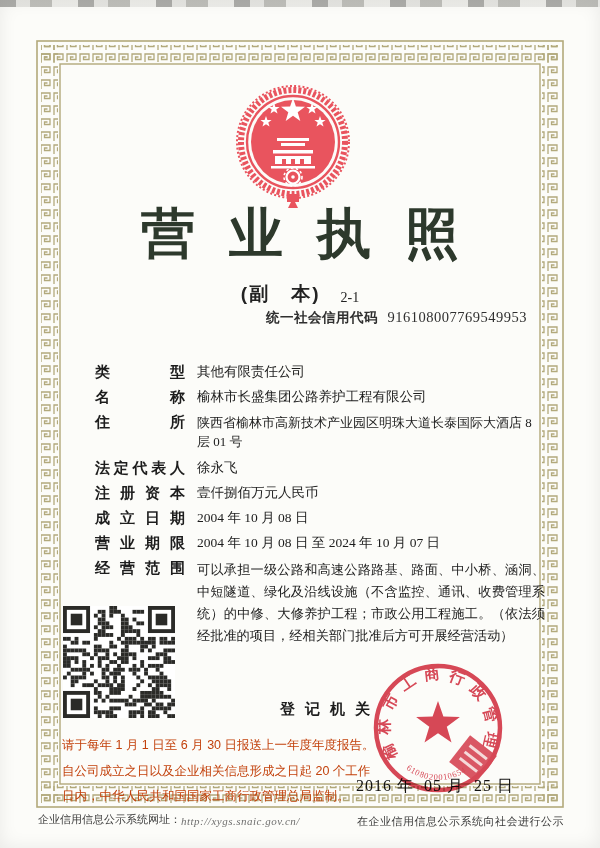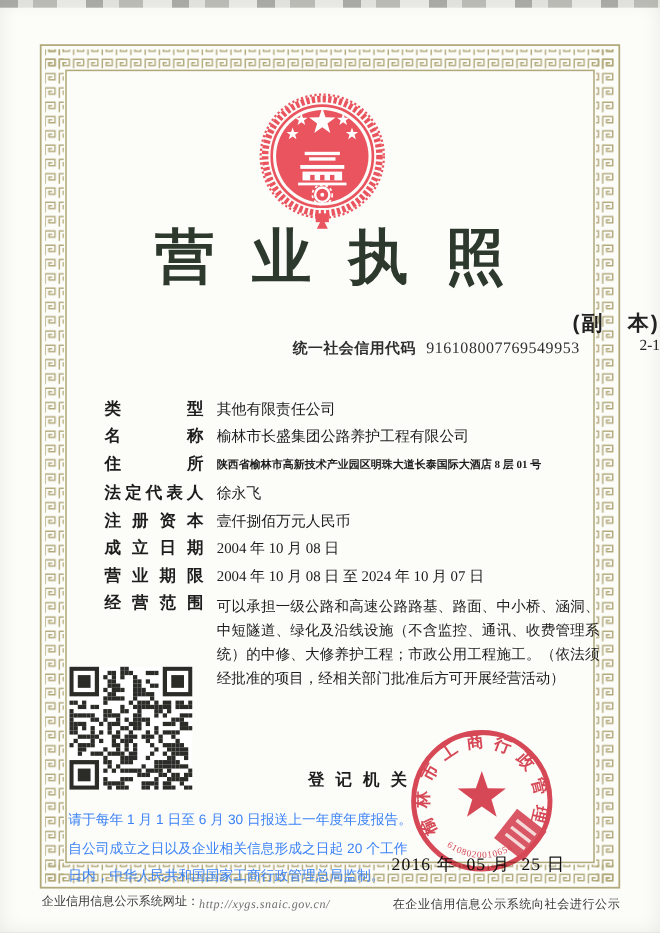--- a/index.html
+++ b/index.html
@@ -13,43 +13,43 @@
   .s-emblem{stroke:var(--emblem-red,#e9545e);}
   .f-seal{fill:var(--seal-red,#d6394a);}
   .s-seal{stroke:var(--seal-red,#d6394a);}
 
   .emblem{position:absolute;left:233px;top:82px;width:120px;height:128px;}
 
   .title{position:absolute;left:0;top:198px;width:100%;text-align:center;
          font-size:54px;font-weight:bold;color:var(--title-green,#2d392c);
          letter-spacing:34px;text-indent:34px;white-space:pre;}
   .subtitle{position:absolute;left:0;top:281px;width:100%;display:flex;justify-content:center;align-items:flex-end;
-            color:#222;flex-direction:column;}
+            color:#222;}
   .subtitle .sub-main{font-size:19px;font-weight:bold;white-space:pre;letter-spacing:2px;}
   .subtitle .copy-no{font-size:14px;font-family:"Liberation Serif",serif;margin-left:20px;padding-bottom:1px;}
   .code-line{position:absolute;right:73px;top:308px;color:#2f2f2f;}
   .code-line .code-label{font-size:13.5px;font-weight:bold;letter-spacing:.5px;}
   .code-line .code-value{font-size:14.5px;font-family:"Liberation Serif",serif;margin-left:5px;letter-spacing:.5px;}
 
   .fields{position:absolute;left:95px;top:363px;width:450px;}
   .row{display:flex;align-items:flex-start;margin-bottom:8px;}
   .flabel{flex:0 0 90px;width:90px;margin-right:12px;font-size:15px;font-weight:bold;color:#1d1d1d;
           text-align:justify;text-align-last:justify;line-height:17px;}
   .fvalue{flex:1;font-size:13.5px;color:#1c1c1c;font-family:"Liberation Serif",serif;line-height:17px;}
-  .row-addr .fvalue{font-size:10px;letter-spacing:0;line-height:19px;font-weight:bold;}
+  .row-addr .fvalue{font-size:13px;letter-spacing:0;line-height:19px;}
   .row-scope .fvalue{max-width:356px;text-align:justify;line-height:22px;font-size:13.2px;}
 
   .qr{position:absolute;left:63px;top:606px;width:112px;height:112px;}
   .reg-label{position:absolute;left:280px;top:700px;font-size:15px;font-weight:bold;color:#1d1d1d;
              letter-spacing:10px;white-space:pre;}
   .reg-date{position:absolute;left:356px;top:776px;font-size:16px;color:#111;
             font-family:"Liberation Serif",serif;white-space:pre;letter-spacing:1px;}
   .seal{position:absolute;left:368px;top:658px;width:140px;height:140px;mix-blend-mode:multiply;opacity:.92;}
 
-  .notices{position:absolute;left:62px;top:733px;width:260px;font-size:12.5px;color:#3b82f6;line-height:25.5px;}
+  .notices{position:absolute;left:62px;top:733px;width:260px;font-size:12.5px;color:#c2410c;line-height:25.5px;}
   .notice-line{white-space:nowrap;}
 
   .footer-left{position:absolute;left:38px;top:812px;font-size:11px;color:#3a3a3a;}
   .footer-left .url{font-family:"Liberation Serif",serif;color:#555;font-style:italic;display:inline-block;
                     transform:translateY(2px);letter-spacing:.5px;opacity:.85;}
   .footer-right{position:absolute;right:36px;top:814px;font-size:11px;color:#3a3a3a;letter-spacing:.5px;}
 </style>
 </head>
 <body>
 

